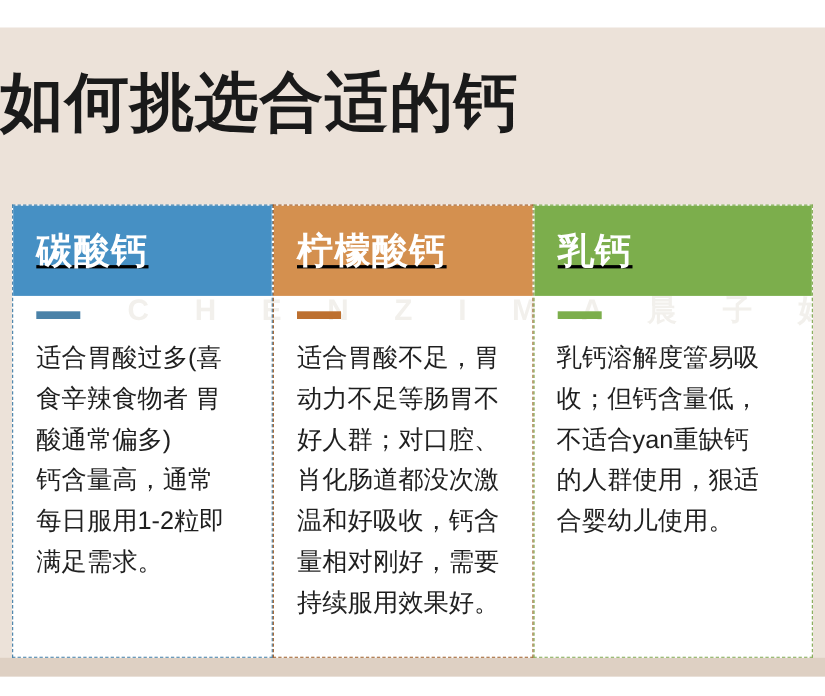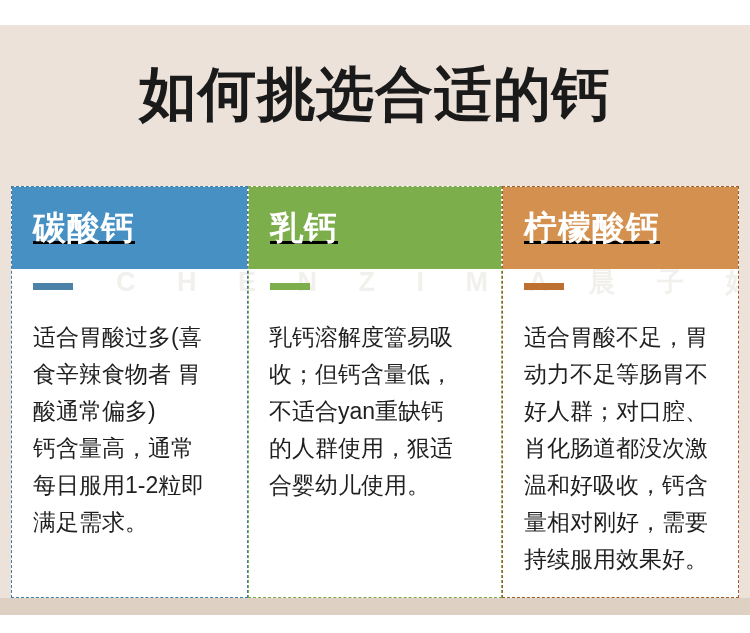--- a/index.html
+++ b/index.html
@@ -38,21 +38,20 @@
     height: 17px;
     background: #ded0c3;
   }
 
   
   .title {
     position: absolute;
     left: 0;
     top: 58px;
     width: 750px;
-    text-align: center;
     font-size: 58px;
     line-height: 72px;
     font-weight: bold;
     color: #1a1a1a;
     letter-spacing: 1px;
     white-space: nowrap;
   }
 
   
   .card {
@@ -127,21 +126,21 @@
     width: 40px;
     height: 7px;
   }
   .col.c0 .dash-mark { background: #4a82a8; }
   .col.c1 .dash-mark { background: #bd7030; }
   .col.c2 .dash-mark { background: #7cae4c; }
 
   .col-body {
     position: absolute;
     left: 0;
-    top: 132px;
+    top: 120px;
     width: 100%;
     box-sizing: border-box;
     padding: 0 12px 0 21px;
     font-size: 23px;
     line-height: 37px;
     color: #1f1f1f;
     white-space: pre-line;
   }
   .col.c2 .col-body { padding-left: 20px; }
 </style>
@@ -165,40 +164,40 @@
 
       <div class="col c0">
         <div class="col-head">碳酸钙</div>
         <div class="dash-mark"></div>
         <div class="col-body">适合胃酸过多(喜
 食辛辣食物者 胃
 酸通常偏多)
 钙含量高，通常
 每日服用1-2粒即
 满足需求。</div>
-      </div>
-
-      <div class="col c2">
-        <div class="col-head">乳钙</div>
-        <div class="dash-mark"></div>
-        <div class="col-body">乳钙溶解度簹易吸
-收；但钙含量低，
-不适合yan重缺钙
-的人群使用，狠适
-合婴幼儿使用。</div>
       </div>
 
       <div class="col c1">
         <div class="col-head">柠檬酸钙</div>
         <div class="dash-mark"></div>
         <div class="col-body">适合胃酸不足，胃
 动力不足等肠胃不
 好人群；对口腔、
 肖化肠道都没次激
 温和好吸收，钙含
 量相对刚好，需要
 持续服用效果好。</div>
       </div>
 
+      <div class="col c2">
+        <div class="col-head">乳钙</div>
+        <div class="dash-mark"></div>
+        <div class="col-body">乳钙溶解度簹易吸
+收；但钙含量低，
+不适合yan重缺钙
+的人群使用，狠适
+合婴幼儿使用。</div>
+      </div>
+
     </div>
   </div>
 
 </div>
 
 </body></html>

